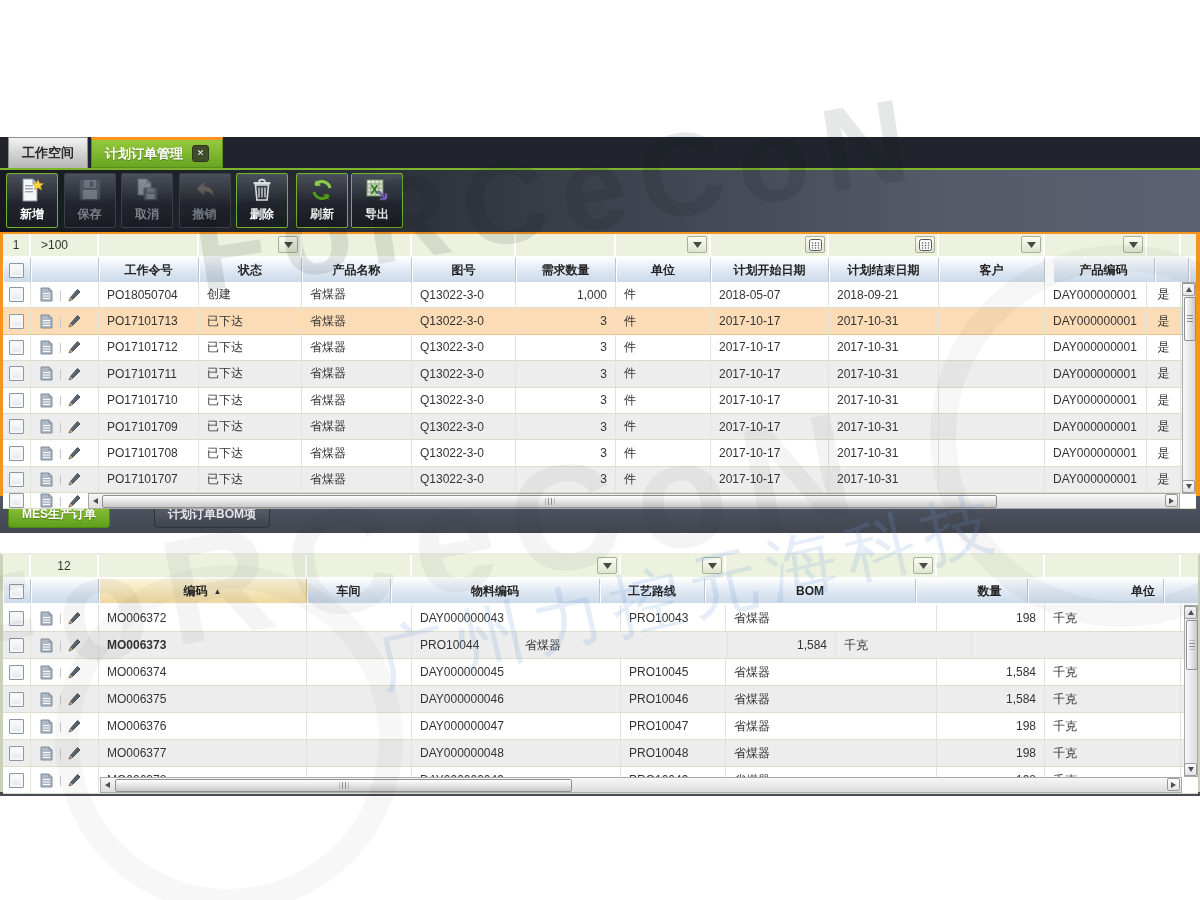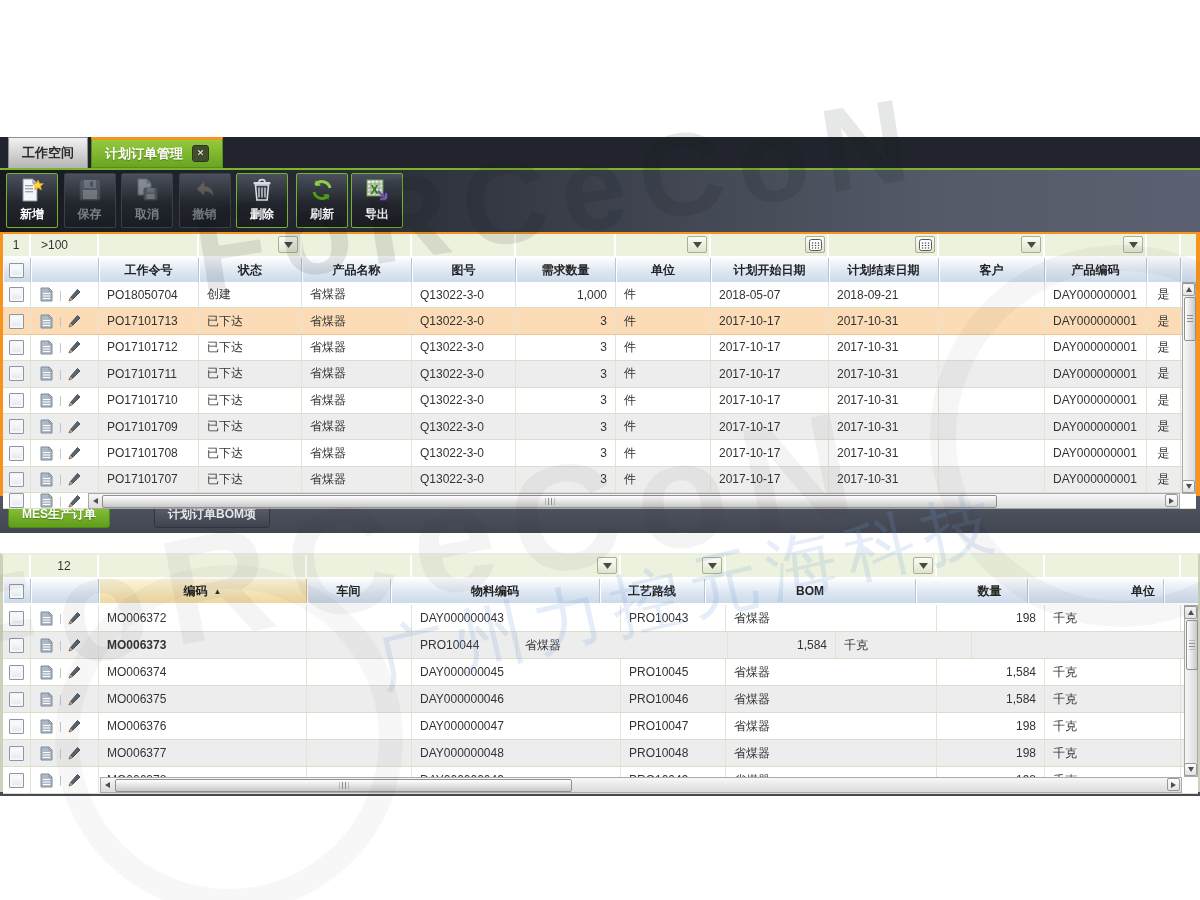--- a/index.html
+++ b/index.html
@@ -297,21 +297,21 @@
         </div>
         <div class="g-h-cell" style="width: 118px;">
           <span>计划开始日期</span>
         </div>
         <div class="g-h-cell" style="width: 110px;">
           <span>计划结束日期</span>
         </div>
         <div class="g-h-cell" style="width: 106px;">
           <span>客户</span>
         </div>
-        <div class="g-h-cell" style="width: 102px;">
+        <div class="g-h-cell" style="width: 102px; margin-left: 8px;">
           <span>产品编码</span>
         </div>
         <div class="g-h-cell" style="width: 34px;">
           <span></span>
         </div>
         <div class="g-h-cell" style="flex: 1 1 0%; border-right: none;"></div>
       </div>
       <div class="g-body" style="top: 48px; bottom: 0px;">
         <div class="g-row" style="height: 26.4px;">
           <div class="cell-chk" style="width: 28px;">

